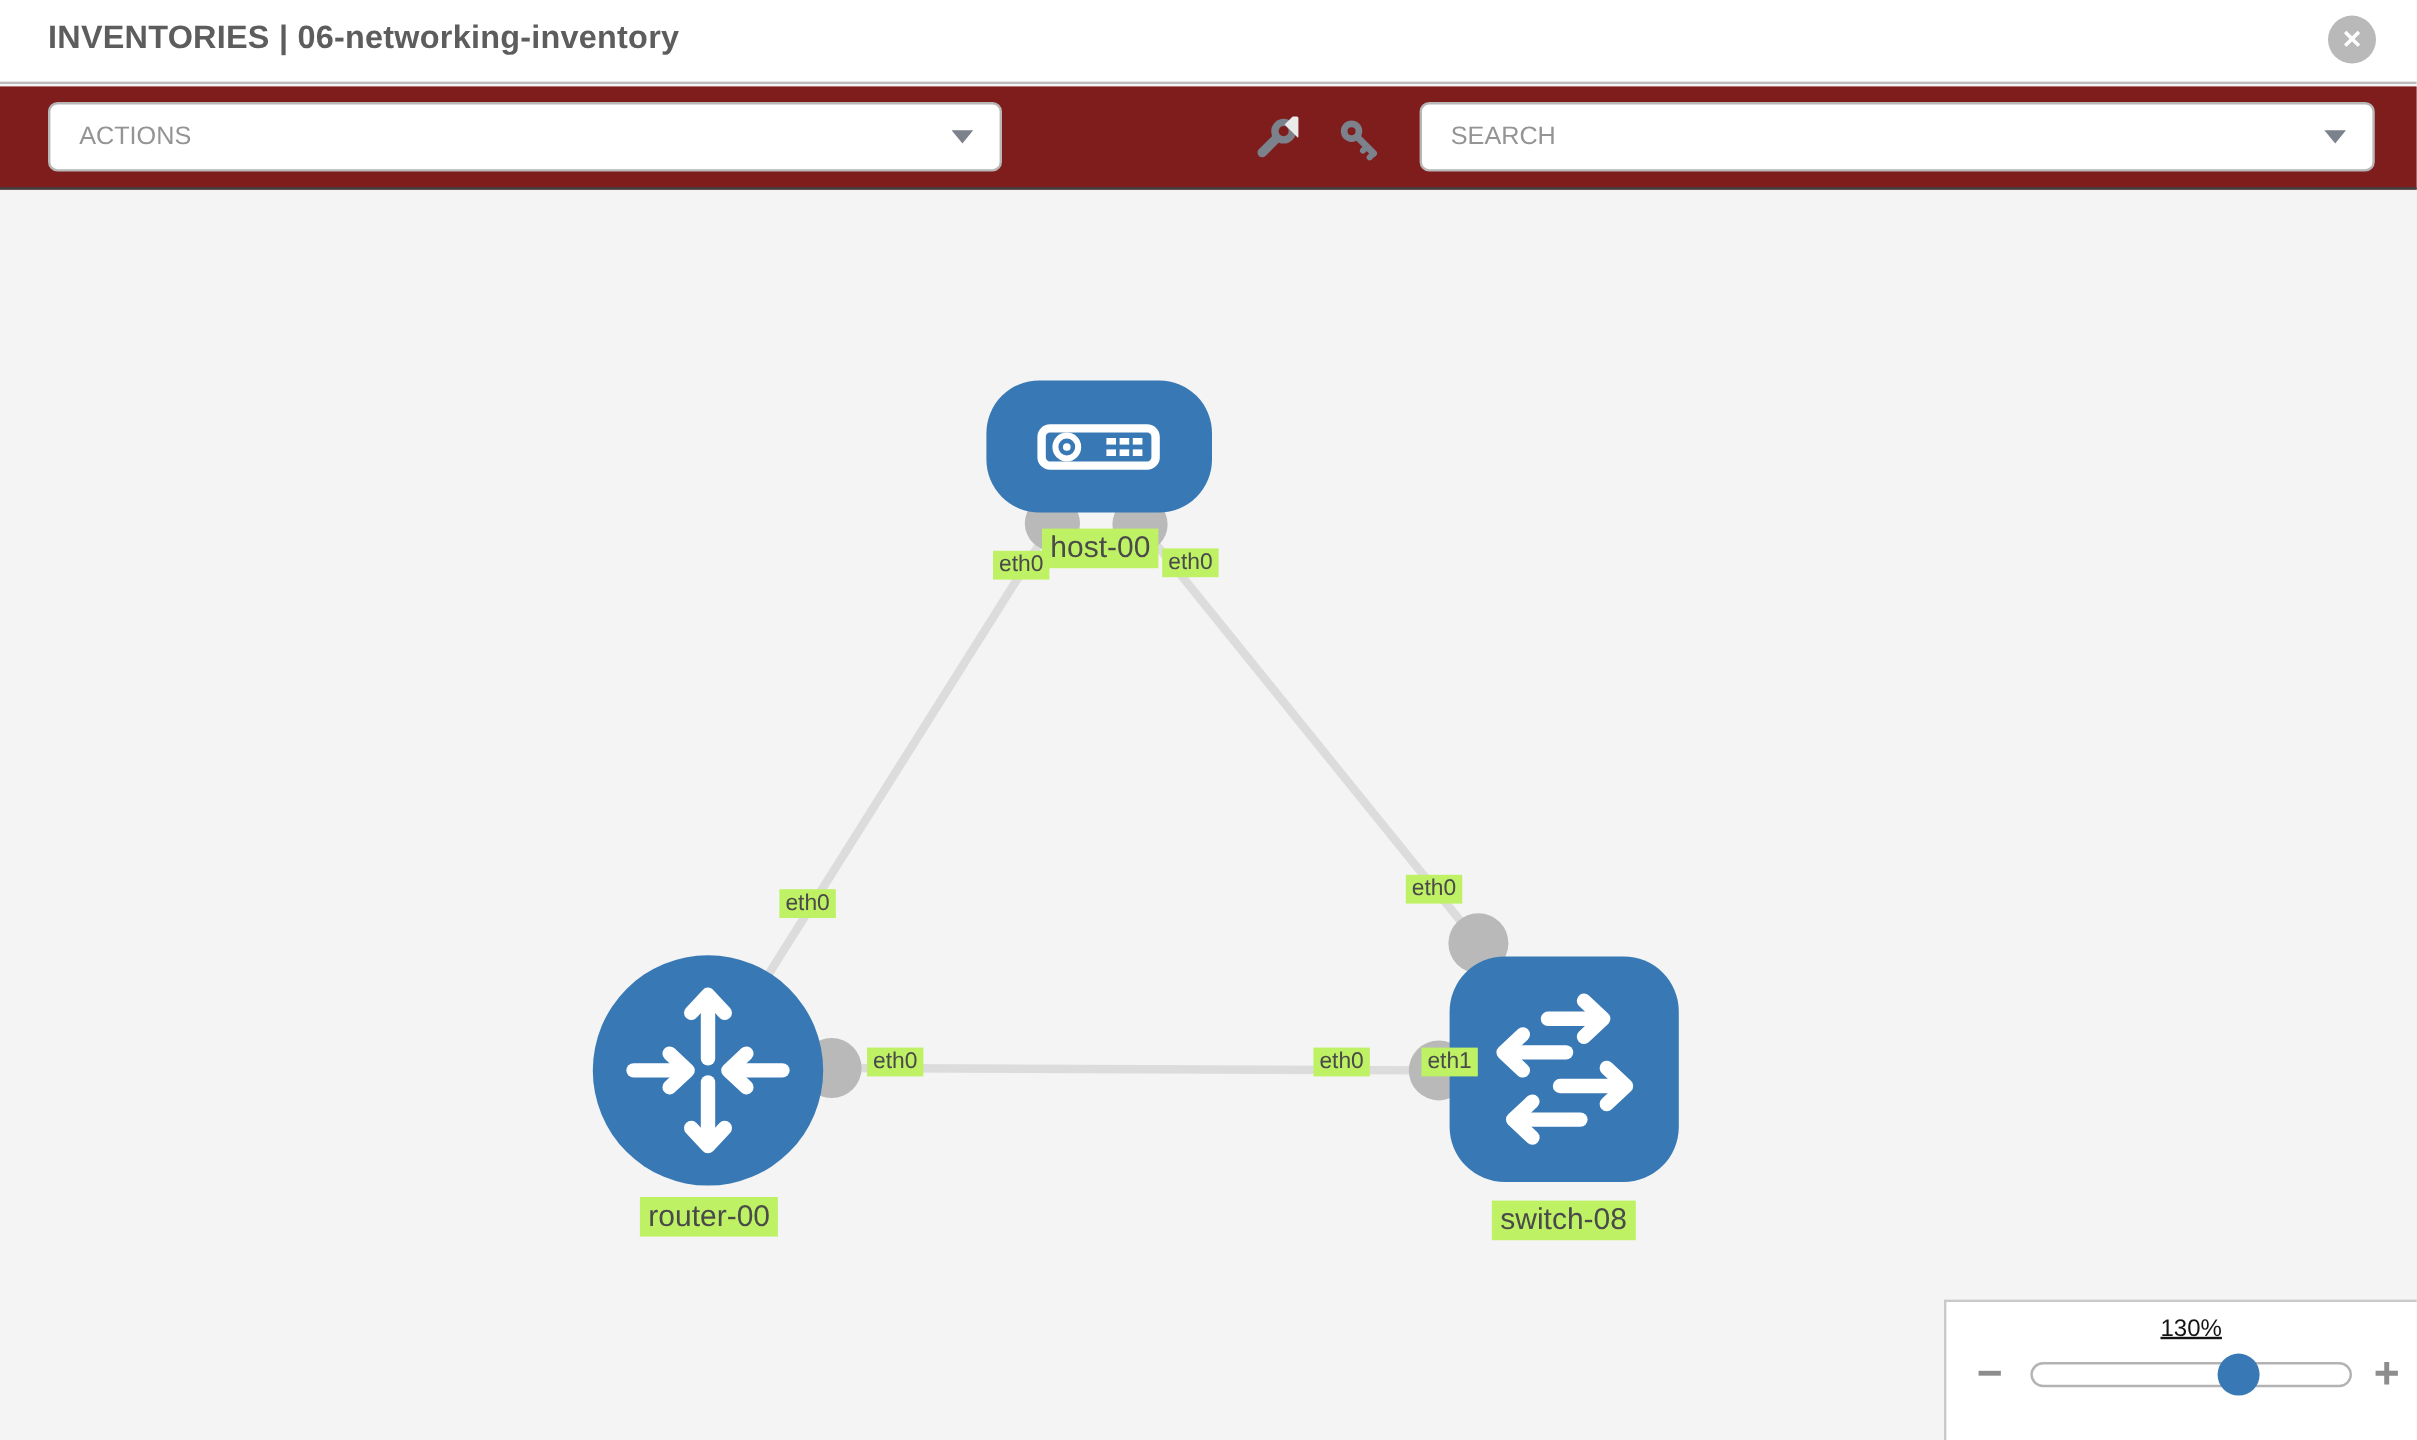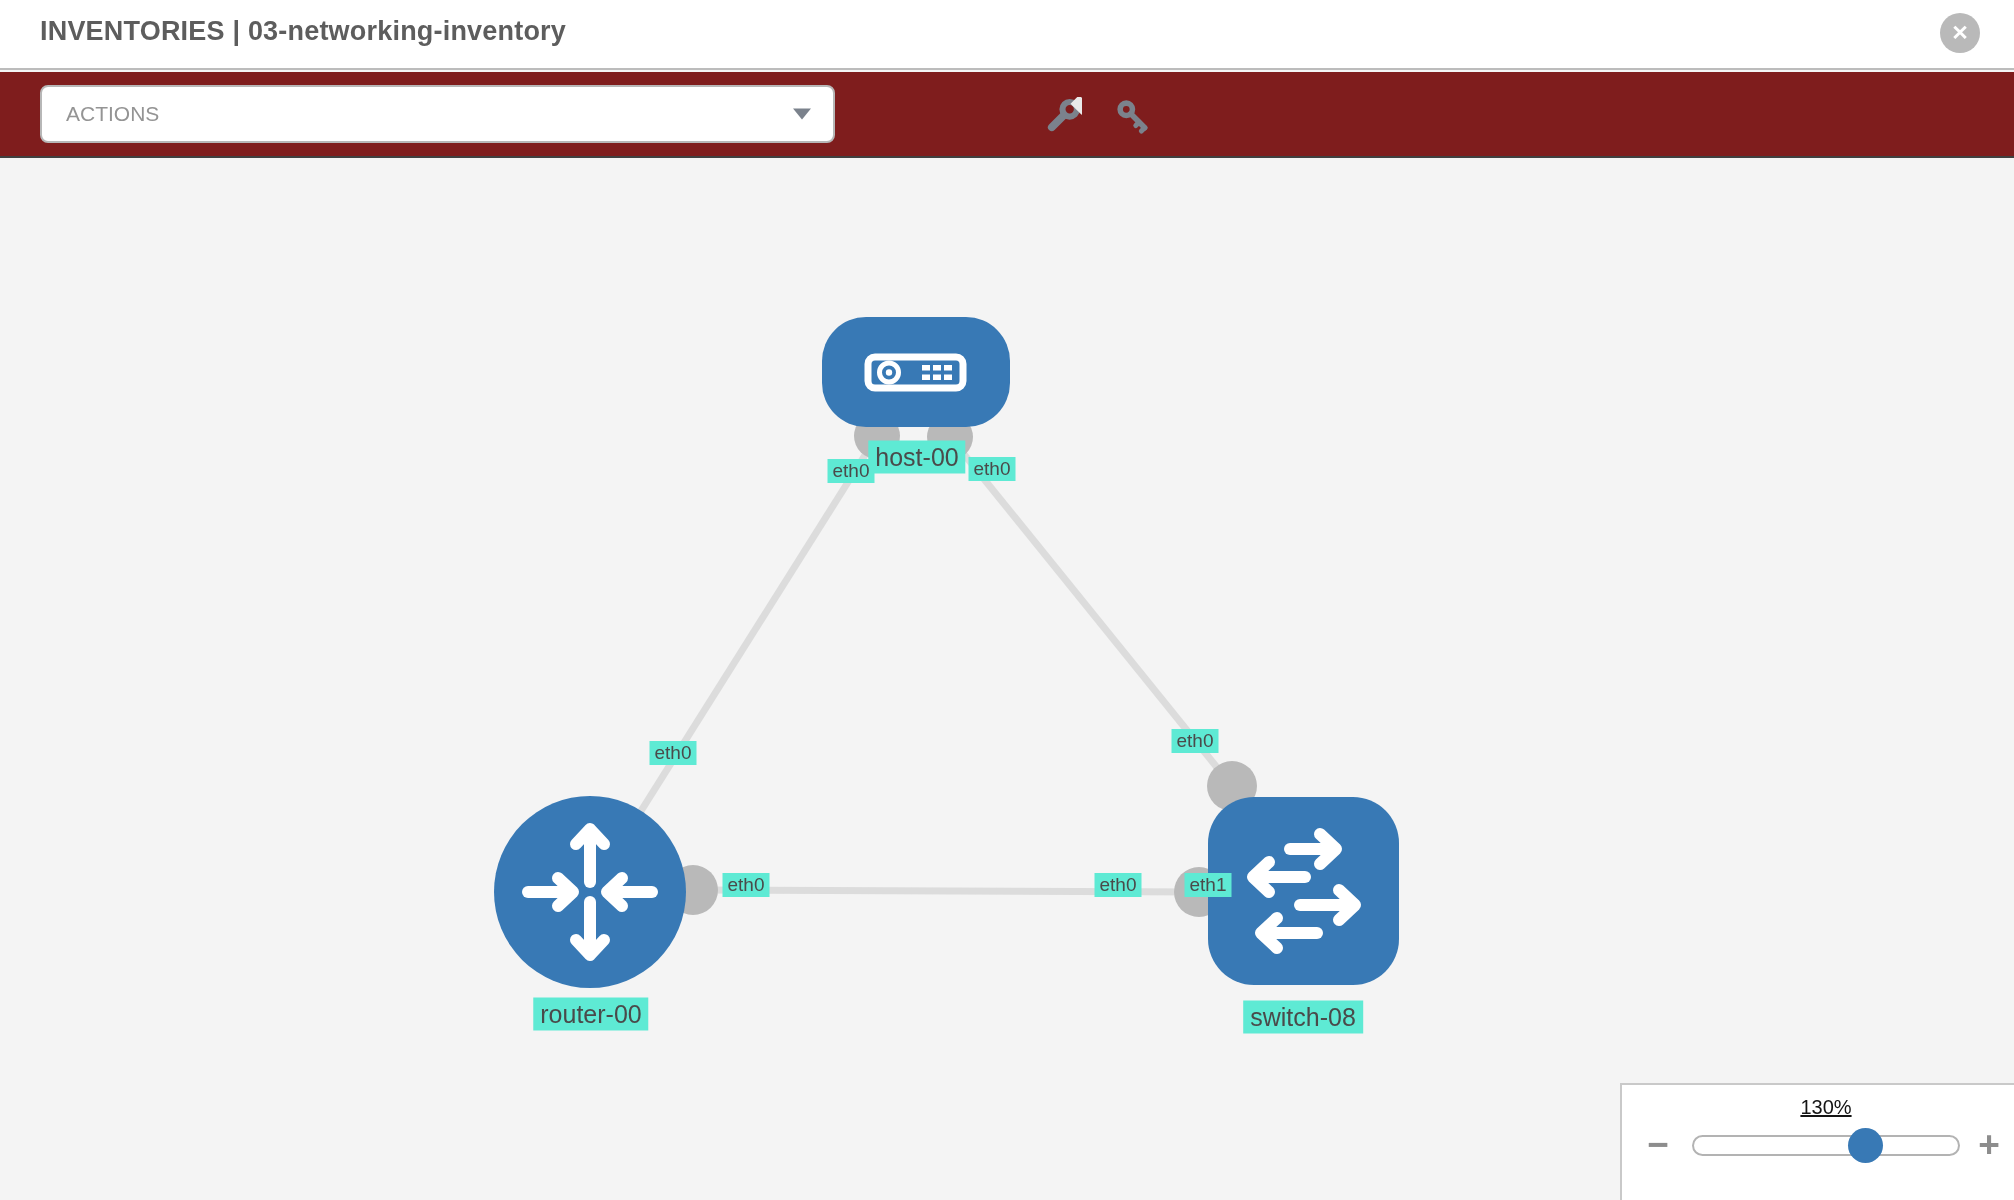--- a/index.html
+++ b/index.html
@@ -34,21 +34,21 @@
   
   .canvas { position:absolute; top:160px; left:0; width:2014px; height:1040px; background:#f4f4f4; }
   .graph-svg { position:absolute; top:0; left:0; z-index:1; }
 
   .node { position:absolute; background:#3879b5; z-index:3; cursor:pointer;
           display:flex; align-items:center; justify-content:center; }
   .node-host   { left:822px; top:157px; width:188px; height:110px; border-radius:44px; }
   .node-router { left:494px; top:636px; width:192px; height:192px; border-radius:50%; }
   .node-switch { left:1208px; top:637px; width:191px; height:188px; border-radius:46px; }
 
-  .label { position:absolute; transform:translate(-50%,-50%); background:#5eead4;
+  .label { position:absolute; transform:translate(-50%,-50%); background:#bef264;
            color:#4a4a4a; white-space:nowrap; z-index:5;text-align:right; }
   .node-label  { font-size:25px; padding:2px 7px; }
   .iface-label { font-size:19px; padding:1px 5px; }
 
   
   .zoom-panel { position:absolute; left:1620px; top:1083px; width:424px; height:142px;
                 background:#ffffff; border:2px solid #c9c9c9; z-index:25; }
   .zoom-level { position:absolute; left:70px; top:11px; width:268px; text-align:center;
                 font-size:20px; color:#141414;text-decoration:underline; }
   .zoom-btn { position:absolute; top:41px; width:40px; height:38px; display:flex; align-items:center;
@@ -57,21 +57,21 @@
   .zoom-plus  { left:347px; }
   .zoom-track { position:absolute; left:70px; top:50px; width:268px; height:21px;
                 background:#ffffff; border:2px solid #b3b3b3; border-radius:11px; cursor:pointer; }
   .zoom-thumb { position:absolute; left:226px; top:43px; width:35px; height:35px; border-radius:50%;
                 background:#3879b5; cursor:pointer; }
 </style>
 </head>
 <body>
 
 <div class="header">
-  <div class="header-title">INVENTORIES | 03-networking-inventory</div>
+  <div class="header-title">INVENTORIES | 06-networking-inventory</div>
   <div class="close-btn">
     <span>✕</span>
   </div>
 </div>
 
 <div class="toolbar">
   <div class="select-box actions-select">
     <span>ACTIONS</span>
     <span class="caret"></span>
   </div>
@@ -86,20 +86,24 @@
 
   <div class="icon-btn key-btn">
     <svg width="38" height="38" viewBox="0 0 34 34">
       <circle cx="11" cy="11" r="5.5" fill="none" stroke="#7b828c" stroke-width="5"></circle>
       <line x1="15" y1="15" x2="27.5" y2="27.5" stroke="#7b828c" stroke-width="5" stroke-linecap="round"></line>
       <line x1="22.5" y1="22.5" x2="19.5" y2="25.5" stroke="#7b828c" stroke-width="4.5" stroke-linecap="round"></line>
       <line x1="27.5" y1="27.5" x2="24.5" y2="30.5" stroke="#7b828c" stroke-width="4.5" stroke-linecap="round"></line>
     </svg>
   </div>
 
+  <div class="select-box search-select">
+    <span>SEARCH</span>
+    <span class="caret"></span>
+  </div>
 </div>
 
 <div class="canvas">
 
   <svg class="graph-svg" width="2014" height="1040">
 
     <line x1="877" y1="276" x2="590" y2="732" stroke="#dcdcdc" stroke-width="7"></line>
     <line x1="950" y1="277" x2="1232" y2="626" stroke="#dcdcdc" stroke-width="7"></line>
     <line x1="693" y1="730" x2="1199" y2="732" stroke="#dcdcdc" stroke-width="7"></line>
 

